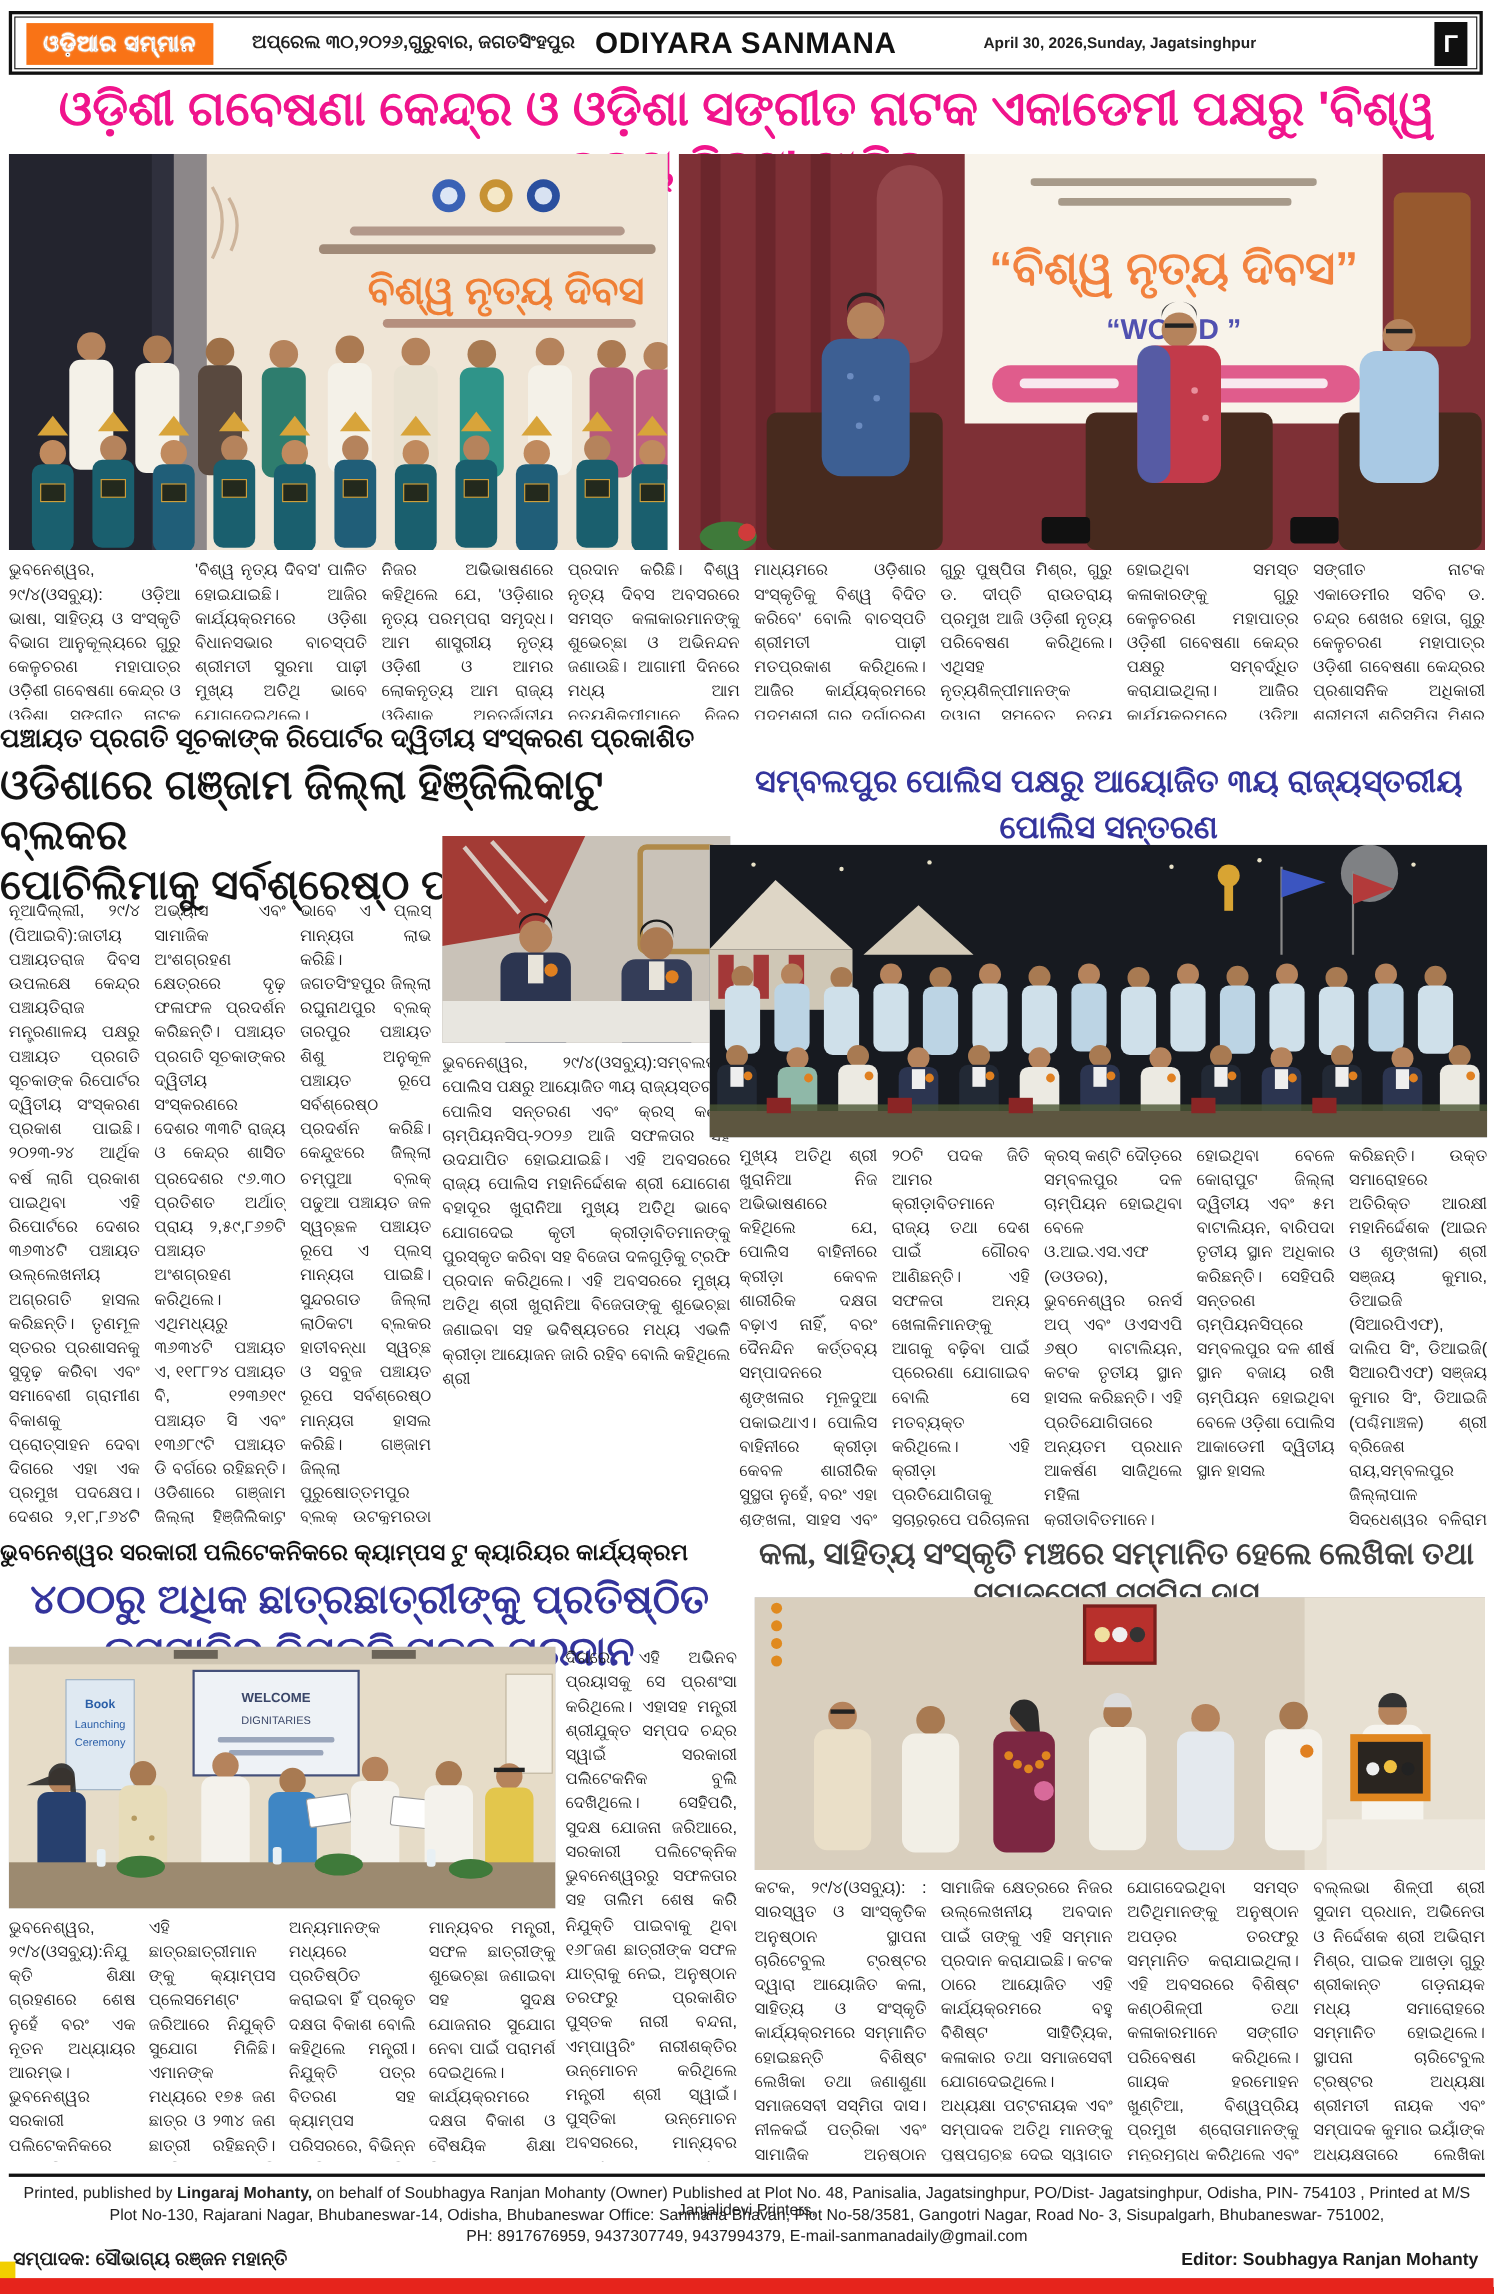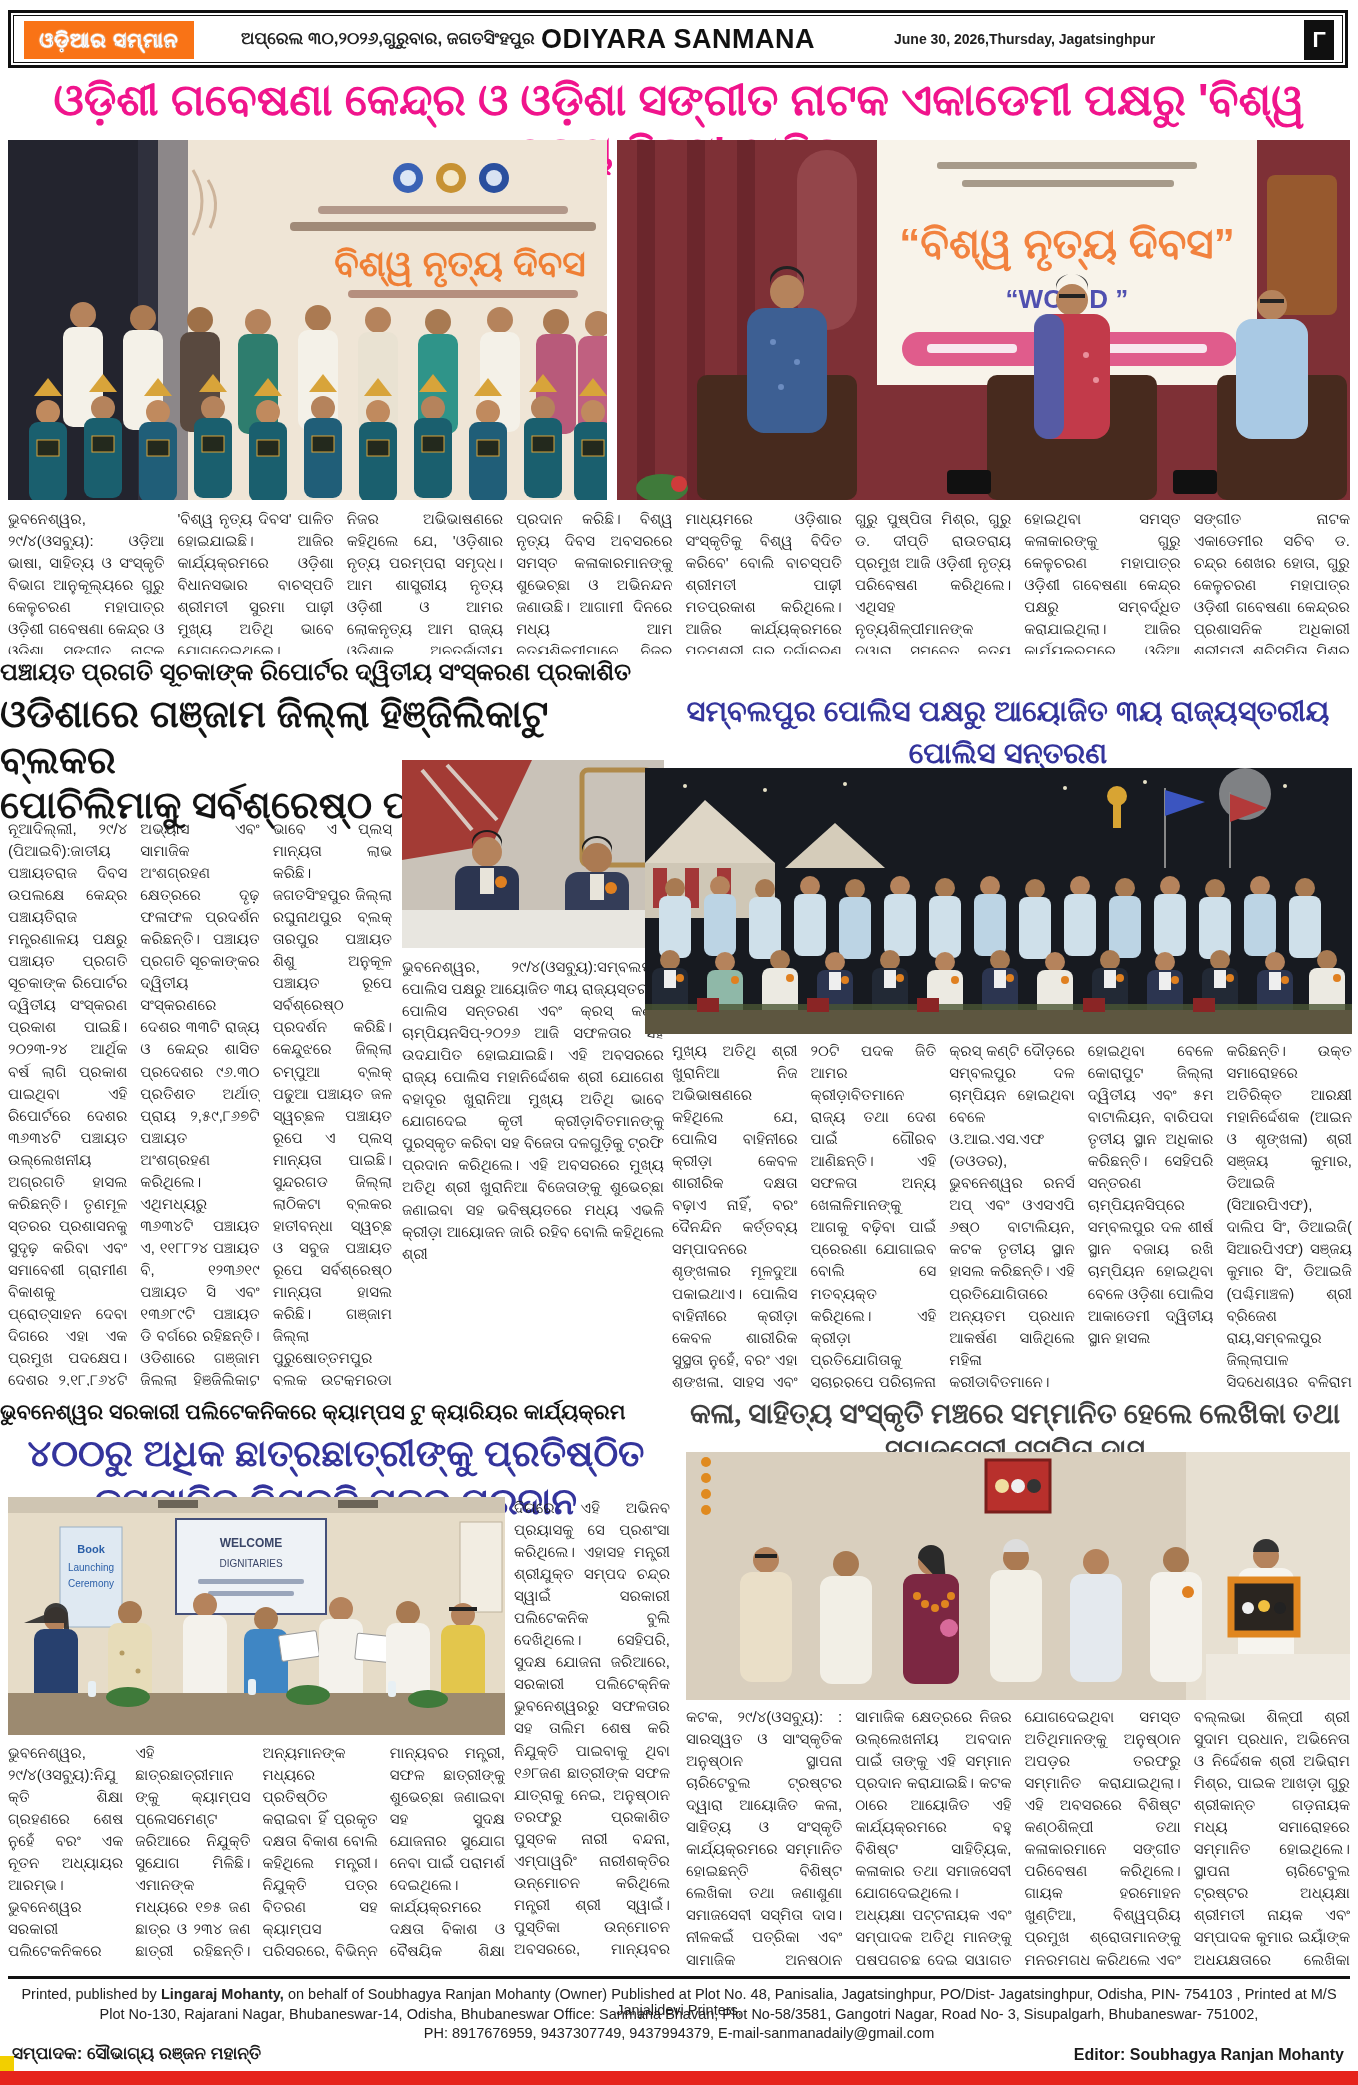--- a/index.html
+++ b/index.html
@@ -5,21 +5,21 @@
   html,body{margin:0;padding:0;background:#ffffff;}
   #page{position:relative;width:1358px;height:2085px;background:#fff;overflow:hidden;
         font-family:"Liberation Sans","DejaVu Sans",sans-serif;color:#1b1b1b;}
   .abs{position:absolute;}
   
   #masthead{left:8px;top:10px;width:1340px;height:58px;border:3px solid #101010;box-sizing:border-box;background:#fff;}
   #masthead-inner{position:absolute;inset:2px;border:1px solid #101010;}
   #logo-box{position:absolute;left:10px;top:5px;width:170px;height:38px;background:#f97316;color:#fff;
             display:flex;align-items:center;justify-content:center;font-weight:bold;font-size:20px;letter-spacing:1px;
             -webkit-text-stroke:.6px #ffffff;color:#0d0d0d;text-shadow:0 0 1px #fff,0 0 2px #fff;}
-  #masthead-date-od{position:absolute;left:215px;top:13px;font-size:17px;font-weight:bold;color:#222;margin-left:12px;}
+  #masthead-date-od{position:absolute;left:215px;top:13px;font-size:17px;font-weight:bold;color:#222;}
   #masthead-title{position:absolute;left:50%;transform:translateX(-50%);top:8px;font-size:27px;font-weight:bold;
                   letter-spacing:.5px;color:#111;transform-origin:center;}
   #masthead-date-en{position:absolute;left:880px;top:15px;font-size:14px;font-weight:bold;color:#222;}
   #page-glyph{position:absolute;right:8px;top:4px;width:30px;height:40px;background:#101010;color:#fff;
               display:flex;align-items:center;justify-content:center;font-size:22px;font-weight:bold;}
   
   .headline-pink{left:0;top:74px;width:1358px;text-align:center;font-size:44px;font-weight:bold;color:#f0148c;line-height:1.2;}
   .kicker{font-weight:bold;color:#141414;}
   .headline-blue{font-weight:bold;color:#34349c;text-align:center;}
   .headline-red{font-weight:bold;color:#404040;text-align:center;font-family:Liberation Serif, serif;}
@@ -41,21 +41,21 @@
 
 <div id="page">
 
   <div class="abs" id="masthead">
     <div id="masthead-inner">
       <div id="logo-box">
         <span>ଓଡ଼ିଆର ସମ୍ମାନ</span>
       </div>
       <div id="masthead-date-od">ଅପ୍ରେଲ ୩୦,୨୦୨୬,ଗୁରୁବାର, ଜଗତସିଂହପୁର</div>
       <div id="masthead-title">ODIYARA SANMANA</div>
-      <div id="masthead-date-en">June 30, 2026,Thursday, Jagatsinghpur</div>
+      <div id="masthead-date-en">April 30, 2026,Sunday, Jagatsinghpur</div>
       <div id="page-glyph">Γ</div>
     </div>
   </div>
 
   <div class="abs headline-pink">ଓଡ଼ିଶୀ ଗବେଷଣା କେନ୍ଦ୍ର ଓ ଓଡ଼ିଶା ସଙ୍ଗୀତ ନାଟକ ଏକାଡେମୀ ପକ୍ଷରୁ 'ବିଶ୍ୱ ନୃତ୍ୟ ଦିବସ' ପାଳିତ</div>
 
   <div class="abs photo" style="left:8px;top:140px;width:599px;height:360px;">
     <svg width="599" height="360" viewBox="0 0 599 360">
       <rect x="0" y="0" width="599" height="360" fill="#efe5d6"></rect>
       <rect x="0" y="0" width="150" height="360" fill="#23242e"></rect>

